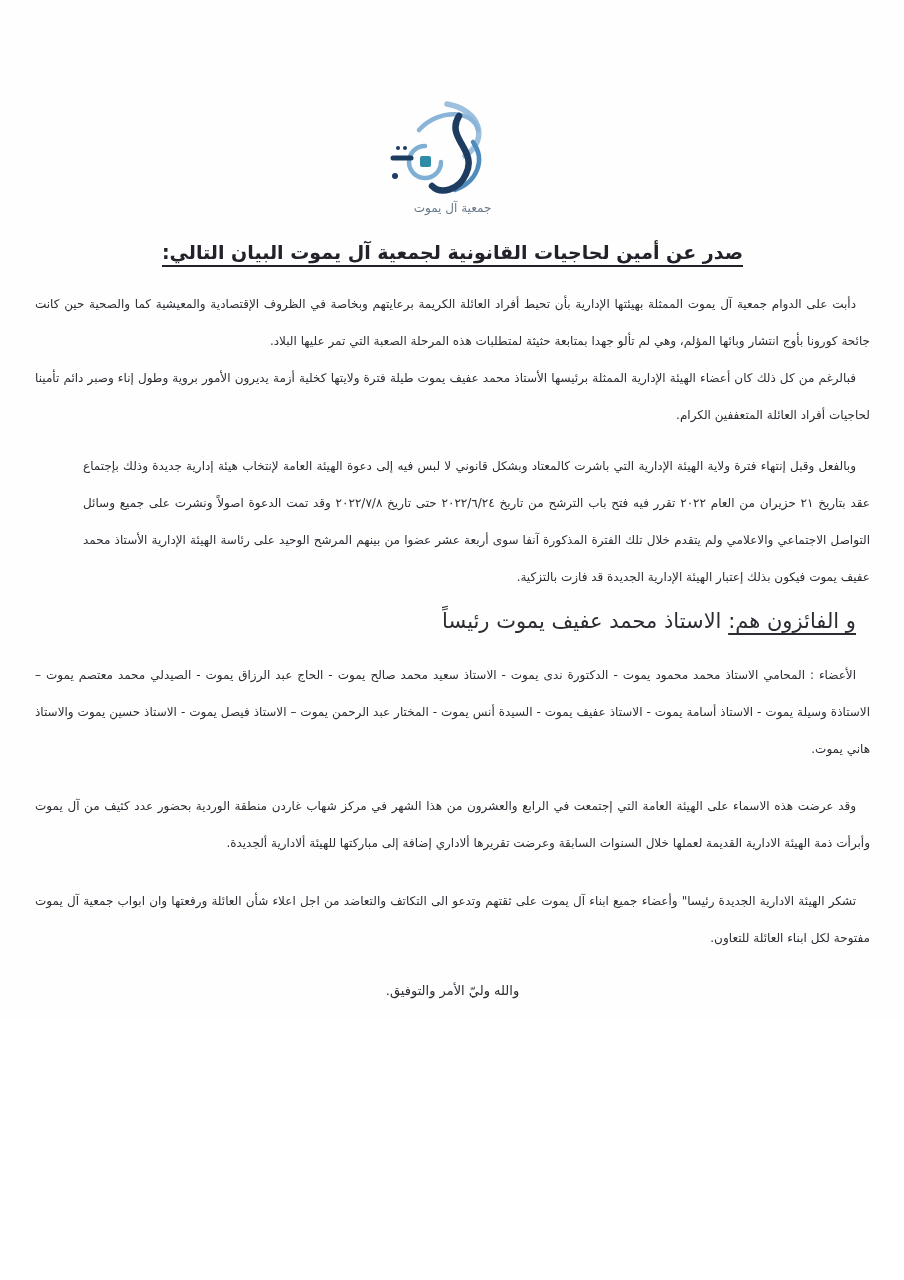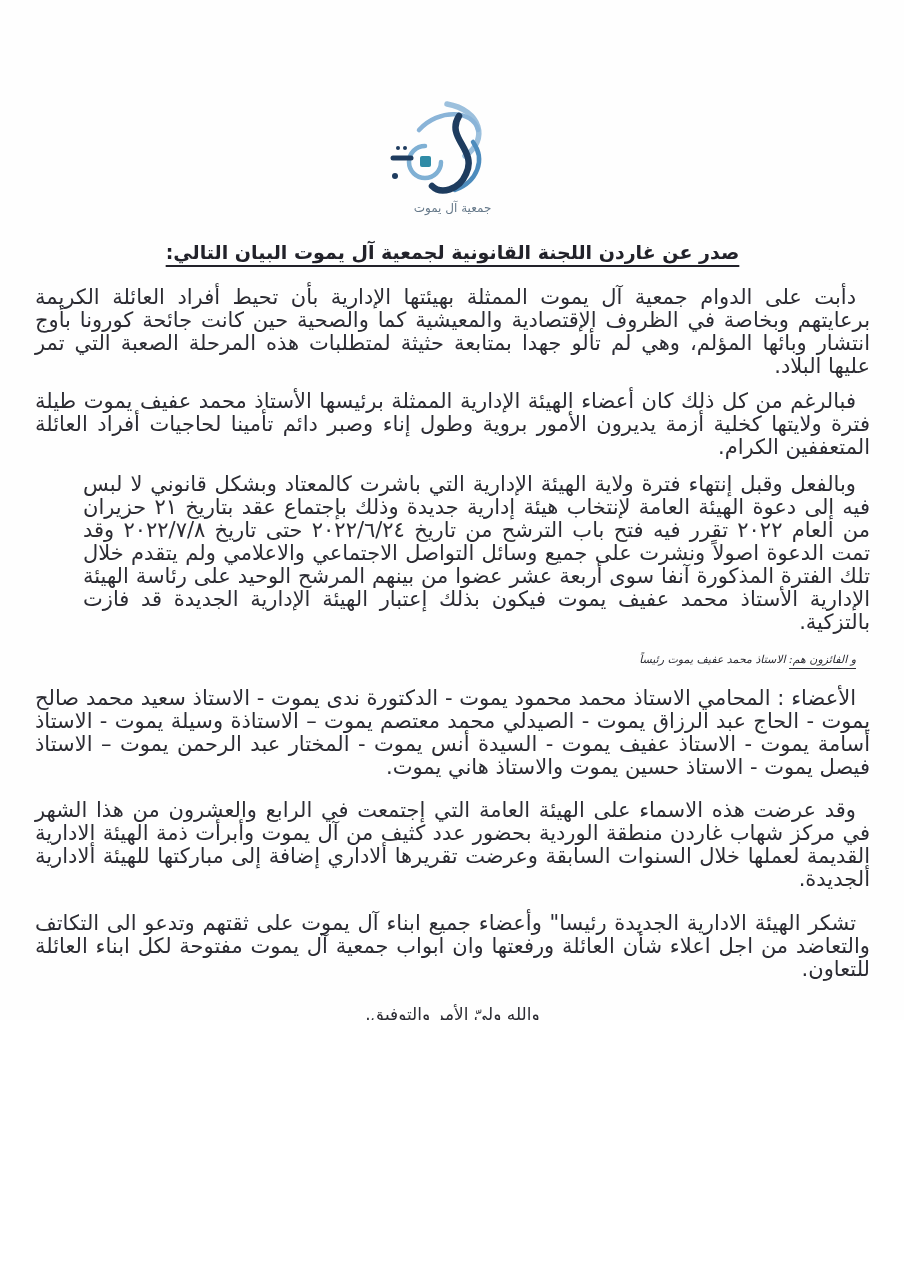--- a/index.html
+++ b/index.html
@@ -28,47 +28,46 @@
     text-align:center;
     font-size:19px;
     font-weight:bold;
     color:#22222a;
     text-decoration:underline;
     text-underline-offset:6px;
     text-decoration-thickness:1.5px;
   }
   .para{
     margin:0;
-    font-size:21px;
-    line-height:23px;
+    font-size:12px;
+    line-height:37px;
     text-align:justify;
     text-indent:14px;
     color:#2c2c33;
   }
   .p1{margin-top:23px;}
-  .p2{margin-top:12px;}
+  .p2{}
   .p3{margin-top:14px;margin-left:48px;}
   .winners-line{
     margin-top:11px;
-    font-size:11px;
+    font-size:21px;
     line-height:29.4px;
     text-indent:14px;
-    font-style:italic;
   }
   .winners-label{
     text-decoration:underline;
     text-underline-offset:5px;
   }
   .members{margin-top:13px;}
   .p5{margin-top:20px;}
   .p6{margin-top:21px;}
   .closing-line{
     margin-top:19px;
     text-align:center;
-    font-size:17px;
+    font-size:13px;
     line-height:29px;
     text-indent:0;
   }
   .sig{
     font-size:17px;
     font-weight:bold;
     color:#26262d;
     text-align:left;
     line-height:24px;
   }
@@ -93,21 +92,21 @@
       <rect x="37" y="56" width="11" height="11" rx="2" fill="#2f8ba6"></rect>
 
       <path d="M 10,58 L 28,58" stroke="#1e3c5f" stroke-width="5" stroke-linecap="round"></path>
       <circle cx="15" cy="48" r="2" fill="#1e3c5f"></circle>
       <circle cx="22" cy="48" r="2" fill="#1e3c5f"></circle>
       <circle cx="12" cy="76" r="3" fill="#1e3c5f"></circle>
     </svg>
     <div class="logo-caption">جمعية آل يموت</div>
   </div>
 
-  <h1 class="doc-title">صدر عن غاردن اللجنة القانونية لجمعية آل يموت البيان التالي:</h1>
+  <h1 class="doc-title">صدر عن أمين لحاجيات القانونية لجمعية آل يموت البيان التالي:</h1>
 
   <p class="para p1">دأبت على الدوام جمعية آل يموت الممثلة بهيئتها الإدارية بأن تحيط أفراد العائلة الكريمة برعايتهم وبخاصة في الظروف الإقتصادية والمعيشية كما والصحية حين كانت جائحة كورونا بأوج انتشار وبائها المؤلم، وهي لم تألو جهدا بمتابعة حثيثة لمتطلبات هذه المرحلة الصعبة التي تمر عليها البلاد.</p>
 
   <p class="para p2">فبالرغم من كل ذلك كان أعضاء الهيئة الإدارية الممثلة برئيسها الأستاذ محمد عفيف يموت طيلة فترة ولايتها كخلية أزمة يديرون الأمور بروية وطول إناء وصبر دائم تأمينا لحاجيات أفراد العائلة المتعففين الكرام.</p>
 
   <p class="para p3">وبالفعل وقبل إنتهاء فترة ولاية الهيئة الإدارية التي باشرت كالمعتاد وبشكل قانوني لا لبس فيه إلى دعوة الهيئة العامة لإنتخاب هيئة إدارية جديدة وذلك بإجتماع عقد بتاريخ ٢١ حزيران من العام ٢٠٢٢ تقرر فيه فتح باب الترشح من تاريخ ٢٠٢٢/٦/٢٤ حتى تاريخ ٢٠٢٢/٧/٨ وقد تمت الدعوة اصولاً ونشرت على جميع وسائل التواصل الاجتماعي والاعلامي ولم يتقدم خلال تلك الفترة المذكورة آنفا سوى أربعة عشر عضوا من بينهم المرشح الوحيد على رئاسة الهيئة الإدارية الأستاذ محمد عفيف يموت فيكون بذلك إعتبار الهيئة الإدارية الجديدة قد فازت بالتزكية.</p>
 
   <p class="winners-line"><span class="winners-label">و الفائزون هم:</span><span> الاستاذ محمد عفيف يموت رئيساً</span></p>
 
   <p class="para members">الأعضاء : المحامي الاستاذ محمد محمود يموت - الدكتورة ندى يموت - الاستاذ سعيد محمد صالح يموت - الحاج عبد الرزاق يموت - الصيدلي محمد معتصم يموت – الاستاذة وسيلة يموت - الاستاذ أسامة يموت - الاستاذ عفيف يموت - السيدة أنس يموت - المختار عبد الرحمن يموت – الاستاذ فيصل يموت - الاستاذ حسين يموت  والاستاذ هاني يموت.</p>

